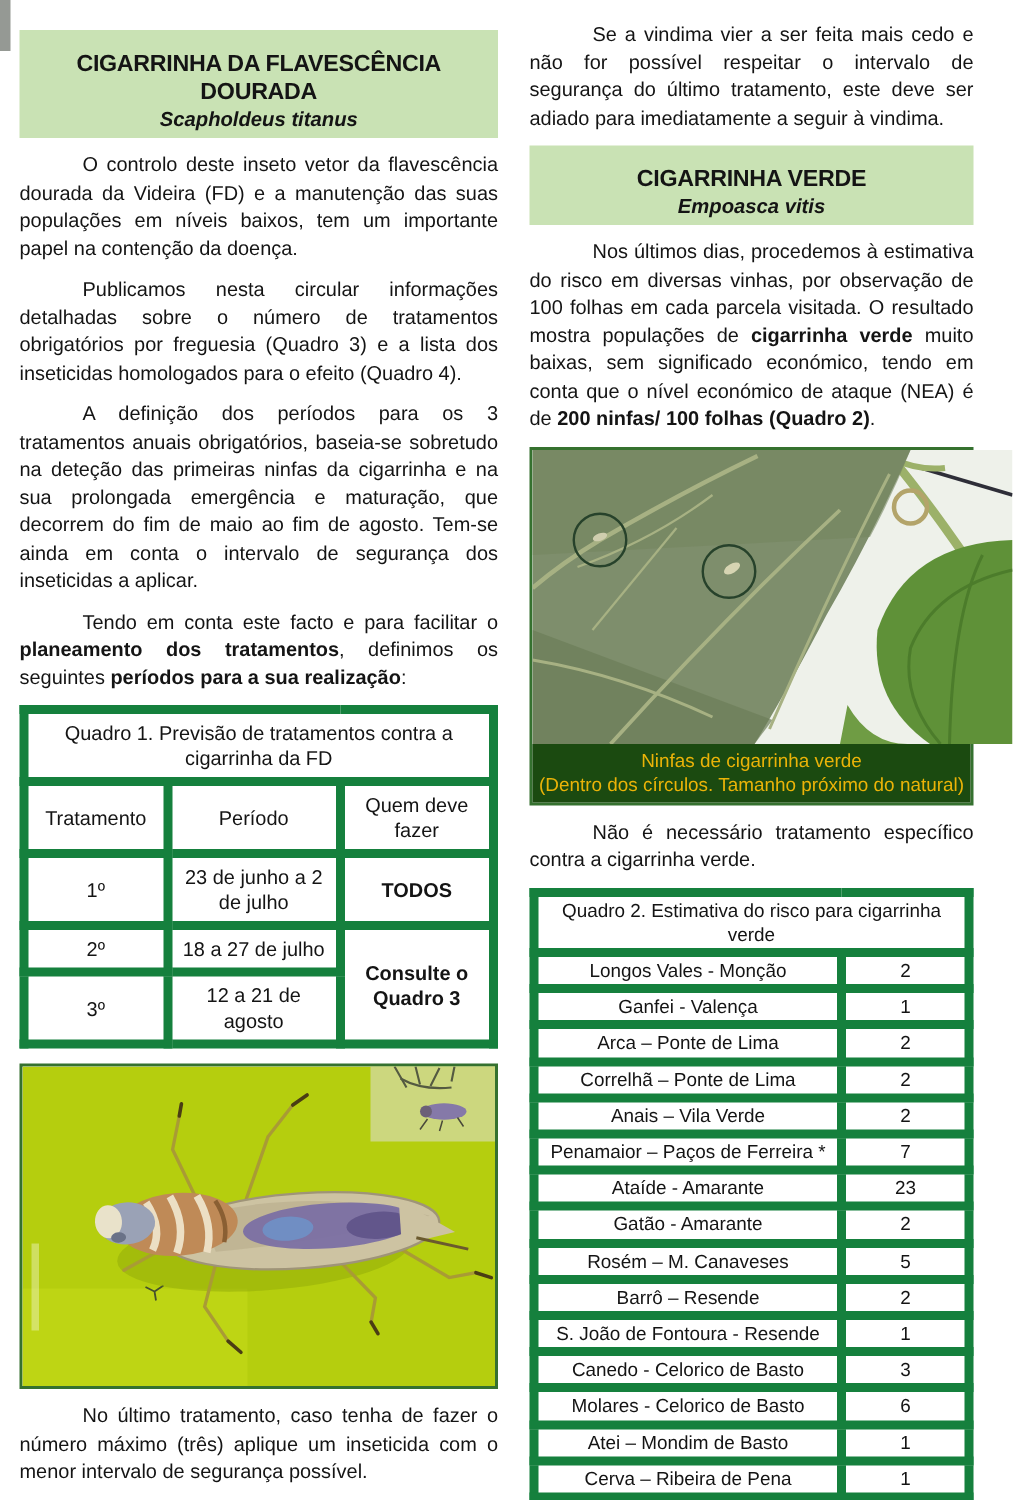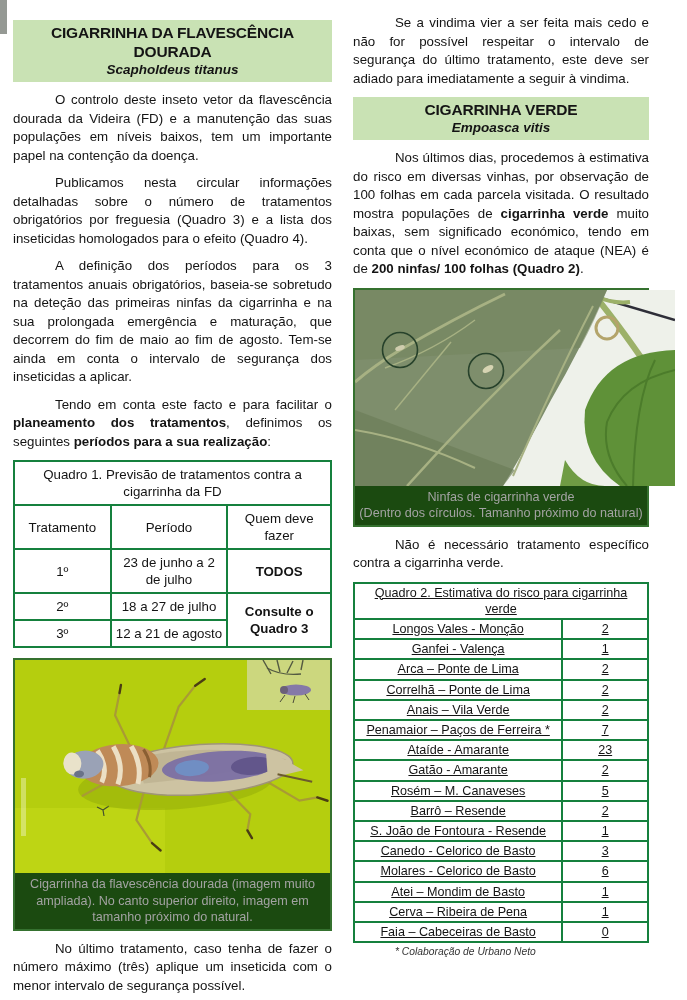--- a/index.html
+++ b/index.html
@@ -2,41 +2,41 @@
 <html><head>
 <meta charset="utf-8">
 <style>
   html,body{margin:0;padding:0;background:#ffffff;}
   .page{position:relative;width:687px;height:1000px;background:#fff;overflow:hidden;
         font-family:"Liberation Sans",sans-serif;color:#141414;}
   .edge-artifact{position:absolute;left:0;top:0;width:7px;height:34px;background:#959994;}
   .col{position:absolute;}
   .col-left{left:13px;top:20px;width:319px;}
   .col-right{left:353px;top:14px;width:296px;}
-  .sec-header{background:#c9e2b4;text-align:center;padding:3px 4px 4px;margin:0 0 9px 0;}
+  .sec-header{background:#c9e2b4;text-align:center;padding:13px 4px 4px;margin:0 0 9px 0;}
   .sec-title{font-weight:bold;font-size:15.5px;letter-spacing:-0.2px;line-height:19px;}
   .sec-sub{font-weight:bold;font-style:italic;font-size:13.5px;line-height:17px;}
   p.body{font-size:13.3px;line-height:18.5px;text-align:justify;text-align-last:left;
          text-indent:42px;margin:0 0 9px 0;}
   
   table.doc{border-collapse:collapse;border:2px solid #000;width:100%;text-align:center;}
-  table.doc td,table.doc th{border:2px solid #15803d;font-weight:normal;}
+  table.doc td,table.doc th{border:6px solid #15803d;font-weight:normal;}
   table.q1{font-size:13.3px;margin:3px 0 10px 0;}
   table.q1 td,table.q1 th{padding:4px 3px;line-height:17px;}
   .q1-title{font-weight:bold;padding:2px;}
   .q1 .bold{font-weight:bold;}
   table.q2{font-size:12.6px;margin-top:4px;}
-  table.q2 td,table.q2 th{padding:1px 3px;line-height:16.2px;text-decoration:underline;}
+  table.q2 td,table.q2 th{padding:1px 3px;line-height:16.2px;}
   .q2-title{font-weight:bold;}
   .q2 th{font-weight:bold;}
   .footnote{font-size:10.3px;margin:3px 0 0 42px;color:#333;font-style:italic;}
   
   .figure{border:2px solid #35712f;margin:1px 0 9px 0;}
   .figure svg{display:block;}
-  .caption{background:#1b4a10;color:#a3a3a3;font-size:12.6px;line-height:16.5px;
+  .caption{background:#1b4a10;color:#eab308;font-size:12.6px;line-height:16.5px;
            text-align:center;padding:3px 4px;}
 </style>
 </head>
 <body>
 
 <div class="page">
   <div class="edge-artifact"></div>
 
   <div class="col col-left">
 
@@ -121,21 +121,20 @@
           <path d="M252 96 L288 120 L252 126 Z" fill="#cdc3a2"></path>
           <path d="M262 122 L296 132" stroke="#6b5a2e" stroke-width="2" fill="none"></path>
           <ellipse cx="104" cy="102" rx="40" ry="21" fill="#bf8a57"></ellipse>
           <path d="M84 86 q10 18 2 32 M100 83 q10 20 2 38 M118 84 q10 20 4 38" stroke="#ecdfc4" stroke-width="5" fill="none"></path>
           <path d="M130 88 q8 14 4 28" stroke="#8a5f33" stroke-width="3" fill="none"></path>
           <ellipse cx="70" cy="99" rx="19" ry="14" fill="#9aa2b6"></ellipse>
           <ellipse cx="58" cy="97" rx="9" ry="11" fill="#e9e2ca"></ellipse>
           <ellipse cx="64" cy="108" rx="5" ry="3.5" fill="#6a7288"></ellipse>
         </g>
       </svg>
-      <div class="caption">Cigarrinha da flavescência dourada (imagem muito ampliada). No canto superior direito, imagem em tamanho próximo do natural.</div>
     </div>
 
     <p class="body" style="margin-bottom:0">No último tratamento, caso tenha de fazer o número máximo (três) aplique um inseticida com o menor intervalo de segurança possível.</p>
   </div>
 
   <div class="col col-right">
 
     <p class="body">Se a vindima vier a ser feita mais cedo e não for possível respeitar o intervalo de segurança do último tratamento, este deve ser adiado para imediatamente a seguir à vindima.</p>
 
     <div class="sec-header">

